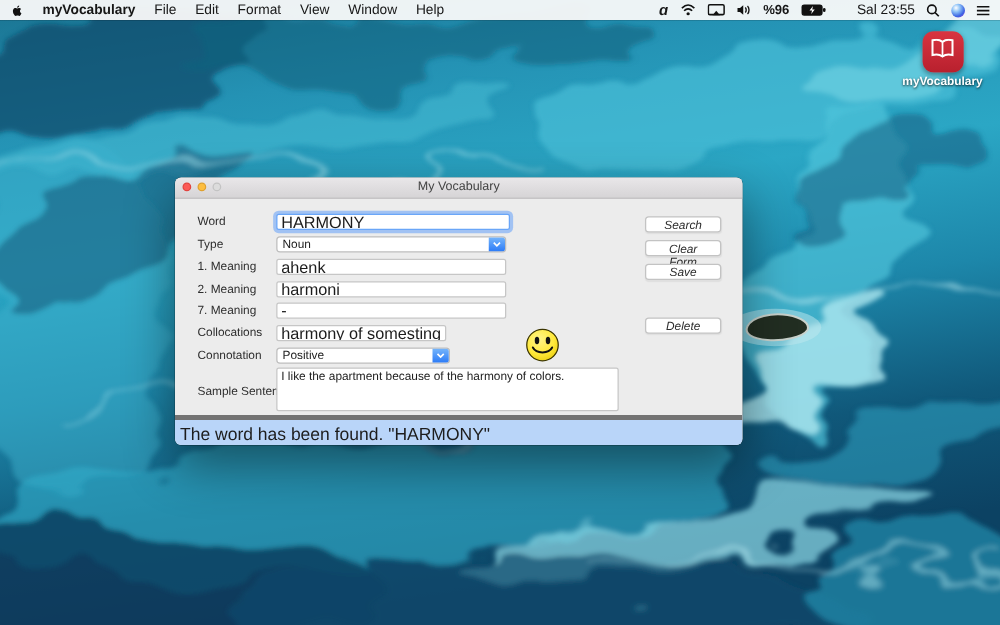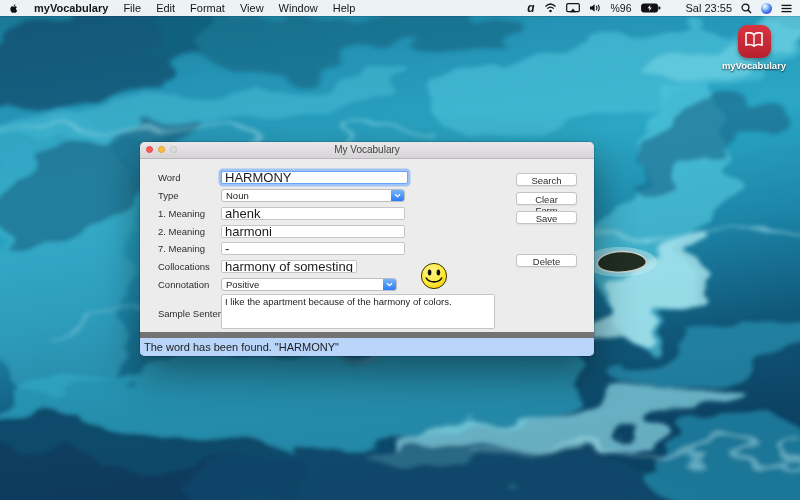--- a/index.html
+++ b/index.html
@@ -13,21 +13,21 @@
     padding:0 8px;box-sizing:border-box;font-size:11px;color:#161616;
     box-shadow:0 0.5px 0 rgba(0,0,0,.22);z-index:50;}
   .menubar .left{display:flex;align-items:center;gap:15px;}
   .menubar .appname{font-weight:bold;}
   .menubar .mitem{cursor:default;white-space:nowrap;}
   .menubar .right{margin-left:auto;display:flex;align-items:center;gap:9px;}
   .sicon{display:flex;align-items:center;justify-content:center;height:16px;}
   .siri-dot{width:11px;height:11px;border-radius:50%;
     background:radial-gradient(circle at 35% 30%,#ffffff 0%,#8ec3f7 30%,#3b64e3 65%,#a83ad6 100%);}
   .alpha{font-size:12px;font-style:italic;font-weight:bold;line-height:16px;}
-  .batt-pct{font-size:10.5px;}
+  .batt-pct{font-size:10.5px;font-weight:bold;}
   .clock{font-size:11px;margin-left:16px;}
 
   
   .desk-icon{position:absolute;left:703px;top:25px;width:102px;text-align:center;z-index:5;}
   .desk-icon .tile{width:33px;height:33px;margin:0 auto;border-radius:9px;
     background:linear-gradient(#d93440,#b8202e);display:flex;align-items:center;
     justify-content:center;box-shadow:0 2px 4px rgba(0,0,0,.35);}
   .desk-icon .lbl{margin-top:2px;font-size:9.5px;font-weight:bold;color:#fff;
     text-shadow:0 1px 2px rgba(0,0,0,.85);}
 
@@ -53,24 +53,24 @@
     color:#1c1c1c;padding:1px 3px;resize:none;outline:none;line-height:11px;}
   .fselect{position:absolute;left:81px;height:13px;box-sizing:border-box;
     background:#fff;border:1px solid #bdbdbd;border-radius:3px;cursor:default;}
   .fselect .val{position:absolute;left:4px;top:0;font-size:9.5px;line-height:12px;color:#1c1c1c;}
   .fselect .pbtn{position:absolute;right:0;top:0;width:13px;height:100%;
     border-radius:0 2px 2px 0;background:linear-gradient(#74b4fb,#2d7cf7);
     display:flex;align-items:center;justify-content:center;}
   .wbtn{position:absolute;left:376px;width:61px;height:13px;box-sizing:border-box;
     background:#fff;border:1px solid #c3c3c3;border-radius:3px;
     font-size:9.5px;line-height:11px;color:#2d2d2d;text-align:center;cursor:default;
-    box-shadow:0 1px 1px rgba(0,0,0,.06);}
+    box-shadow:0 1px 1px rgba(0,0,0,.06);font-style:italic;}
   .statusbar{position:absolute;left:0;bottom:0;width:100%;height:24px;box-sizing:border-box;
-    background:#b9d5f9;border-top:6px solid #737373;padding:3px 4px;
-    font-size:11px;color:#1d1d1d;}
+    background:#b9d5f9;border-top:4px solid #737373;padding:3px 4px;
+    font-size:14px;color:#1d1d1d;}
   .smiley{position:absolute;left:420px;top:262px;z-index:11;}
 </style>
 </head>
 <body>
 
 <div id="stage">
 
   <svg class="wallpaper" width="800" height="500" viewBox="0 0 800 500" preserveAspectRatio="none">
     <defs>
       <linearGradient id="sea" x1="0" y1="0" x2="0.25" y2="1">
@@ -217,21 +217,21 @@
             <path d="M1 1.4 L4 4.4 L7 1.4" stroke="#fff" stroke-width="1.6" fill="none"></path>
           </svg>
       </span>
     </div>
 
     <input class="finput" style="top: 83px; width: 184px;" value="harmoni">
     <input class="finput" style="top: 65px; width: 184px;" value="ahenk">
     <input class="finput" style="top: 100px; width: 184px;" value="-">
     <input class="finput" style="top: 118px; width: 136px;" value="harmony of somesting">
 
-    <div class="fselect" style="top:136px;width:176px">
+    <div class="fselect" style="top:136px;width:139px">
       <span class="val">Positive</span>
       <span class="pbtn">
         <svg width="7" height="5" viewBox="0 0 8 6">
             <path d="M1 1.4 L4 4.4 L7 1.4" stroke="#fff" stroke-width="1.6" fill="none"></path>
           </svg>
       </span>
     </div>
 
     <textarea class="ftext" style="top: 152px; width: 274px; height: 35px;">I like the apartment because of the harmony of colors.</textarea>
 

